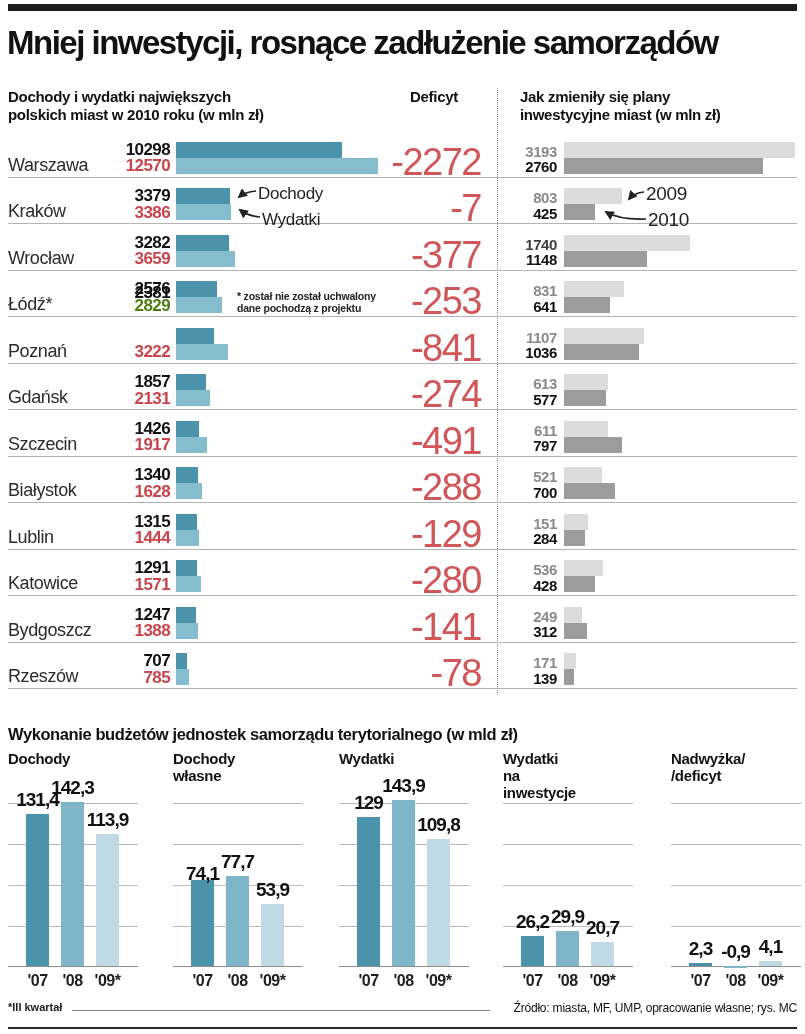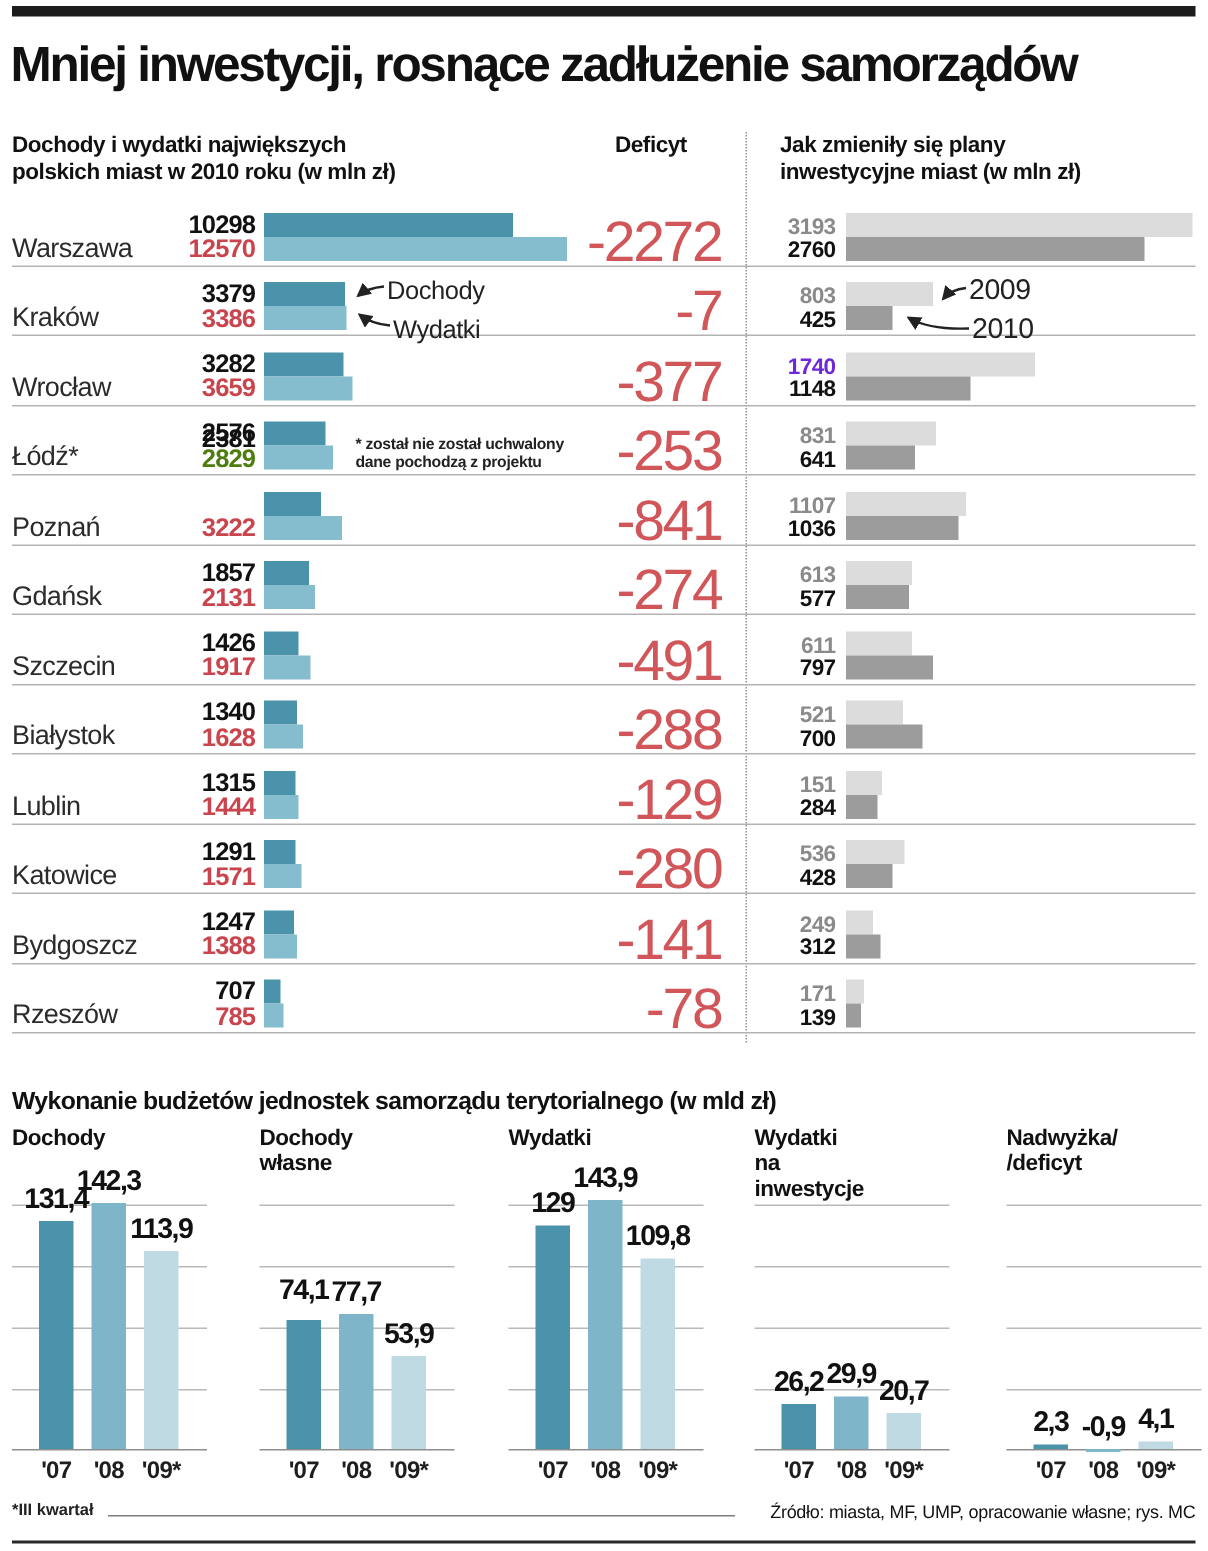--- a/index.html
+++ b/index.html
@@ -123,21 +123,21 @@
       <span class="nums-left">
         <span class="num-dochody">3282</span>
         <span class="num-wydatki" style="color: rgb(201, 68, 76);">3659</span>
       </span>
       <span class="bars-left">
         <span class="bar bar-dochody" style="display: block; width: 52.8402px; background: rgb(74, 147, 170);"></span>
         <span class="bar bar-wydatki" style="display: block; width: 58.9099px; background: rgb(133, 188, 206);"></span>
       </span>
       <span class="deficit" style="color: rgb(208, 86, 90);">-377</span>
       <span class="nums-right">
-        <span class="num-2009" style="color: #6d28d9;">1740</span>
+        <span class="num-2009" style="color: #404040;">1740</span>
         <span class="num-2010">1148</span>
       </span>
       <span class="bars-right">
         <span class="bar bar-2009" style="display: block; width: 125.628px; background: rgb(220, 220, 220);"></span>
         <span class="bar bar-2010" style="display: block; width: 82.8856px; background: rgb(156, 156, 156);"></span>
       </span>
     </div>
       <div class="row">
       <span class="city-label">Łódź*</span>
       <span class="nums-left">
@@ -360,21 +360,21 @@
       <div class="mini-xlabel" style="left: 15.5px;">'07</div>
       <div class="mini-xlabel" style="left: 50.5px;">'08</div>
       <div class="mini-xlabel" style="left: 85.5px;">'09*</div>
       <div class="mini-title" style="left: 173px;"><span>Dochody</span><br><span>własne</span></div>
       <div class="mini-plot" style="left: 173px;">
         <div class="gridline" style="top: 2px;"></div>
         <div class="gridline" style="top: 43px;"></div>
         <div class="gridline" style="top: 84px;"></div>
         <div class="gridline" style="top: 125px;"></div>
         <div class="mini-bar" style="left: 18px; height: 85.5855px; bottom: 0px; background: rgb(74, 147, 170);"></div>
-        <div class="mini-val" style="left: -5.5px; bottom: 94px;">74,1</div>
+        <div class="mini-val" style="left: -5.5px; bottom: 81px;">74,1</div>
         <div class="mini-bar" style="left: 53px; height: 89.7435px; bottom: 0px; background: rgb(127, 181, 201);"></div>
         <div class="mini-val" style="left: 29.5px; bottom: 92.7435px;">77,7</div>
         <div class="mini-bar" style="left: 88px; height: 62.2545px; bottom: 0px; background: rgb(191, 218, 226);"></div>
         <div class="mini-val" style="left: 64.5px; bottom: 65.2545px;">53,9</div>
       </div>
       <div class="mini-xlabel" style="left: 180.5px;">'07</div>
       <div class="mini-xlabel" style="left: 215.5px;">'08</div>
       <div class="mini-xlabel" style="left: 250.5px;">'09*</div>
       <div class="mini-title" style="left: 339px;"><span>Wydatki</span></div>
       <div class="mini-plot" style="left: 339px;">

